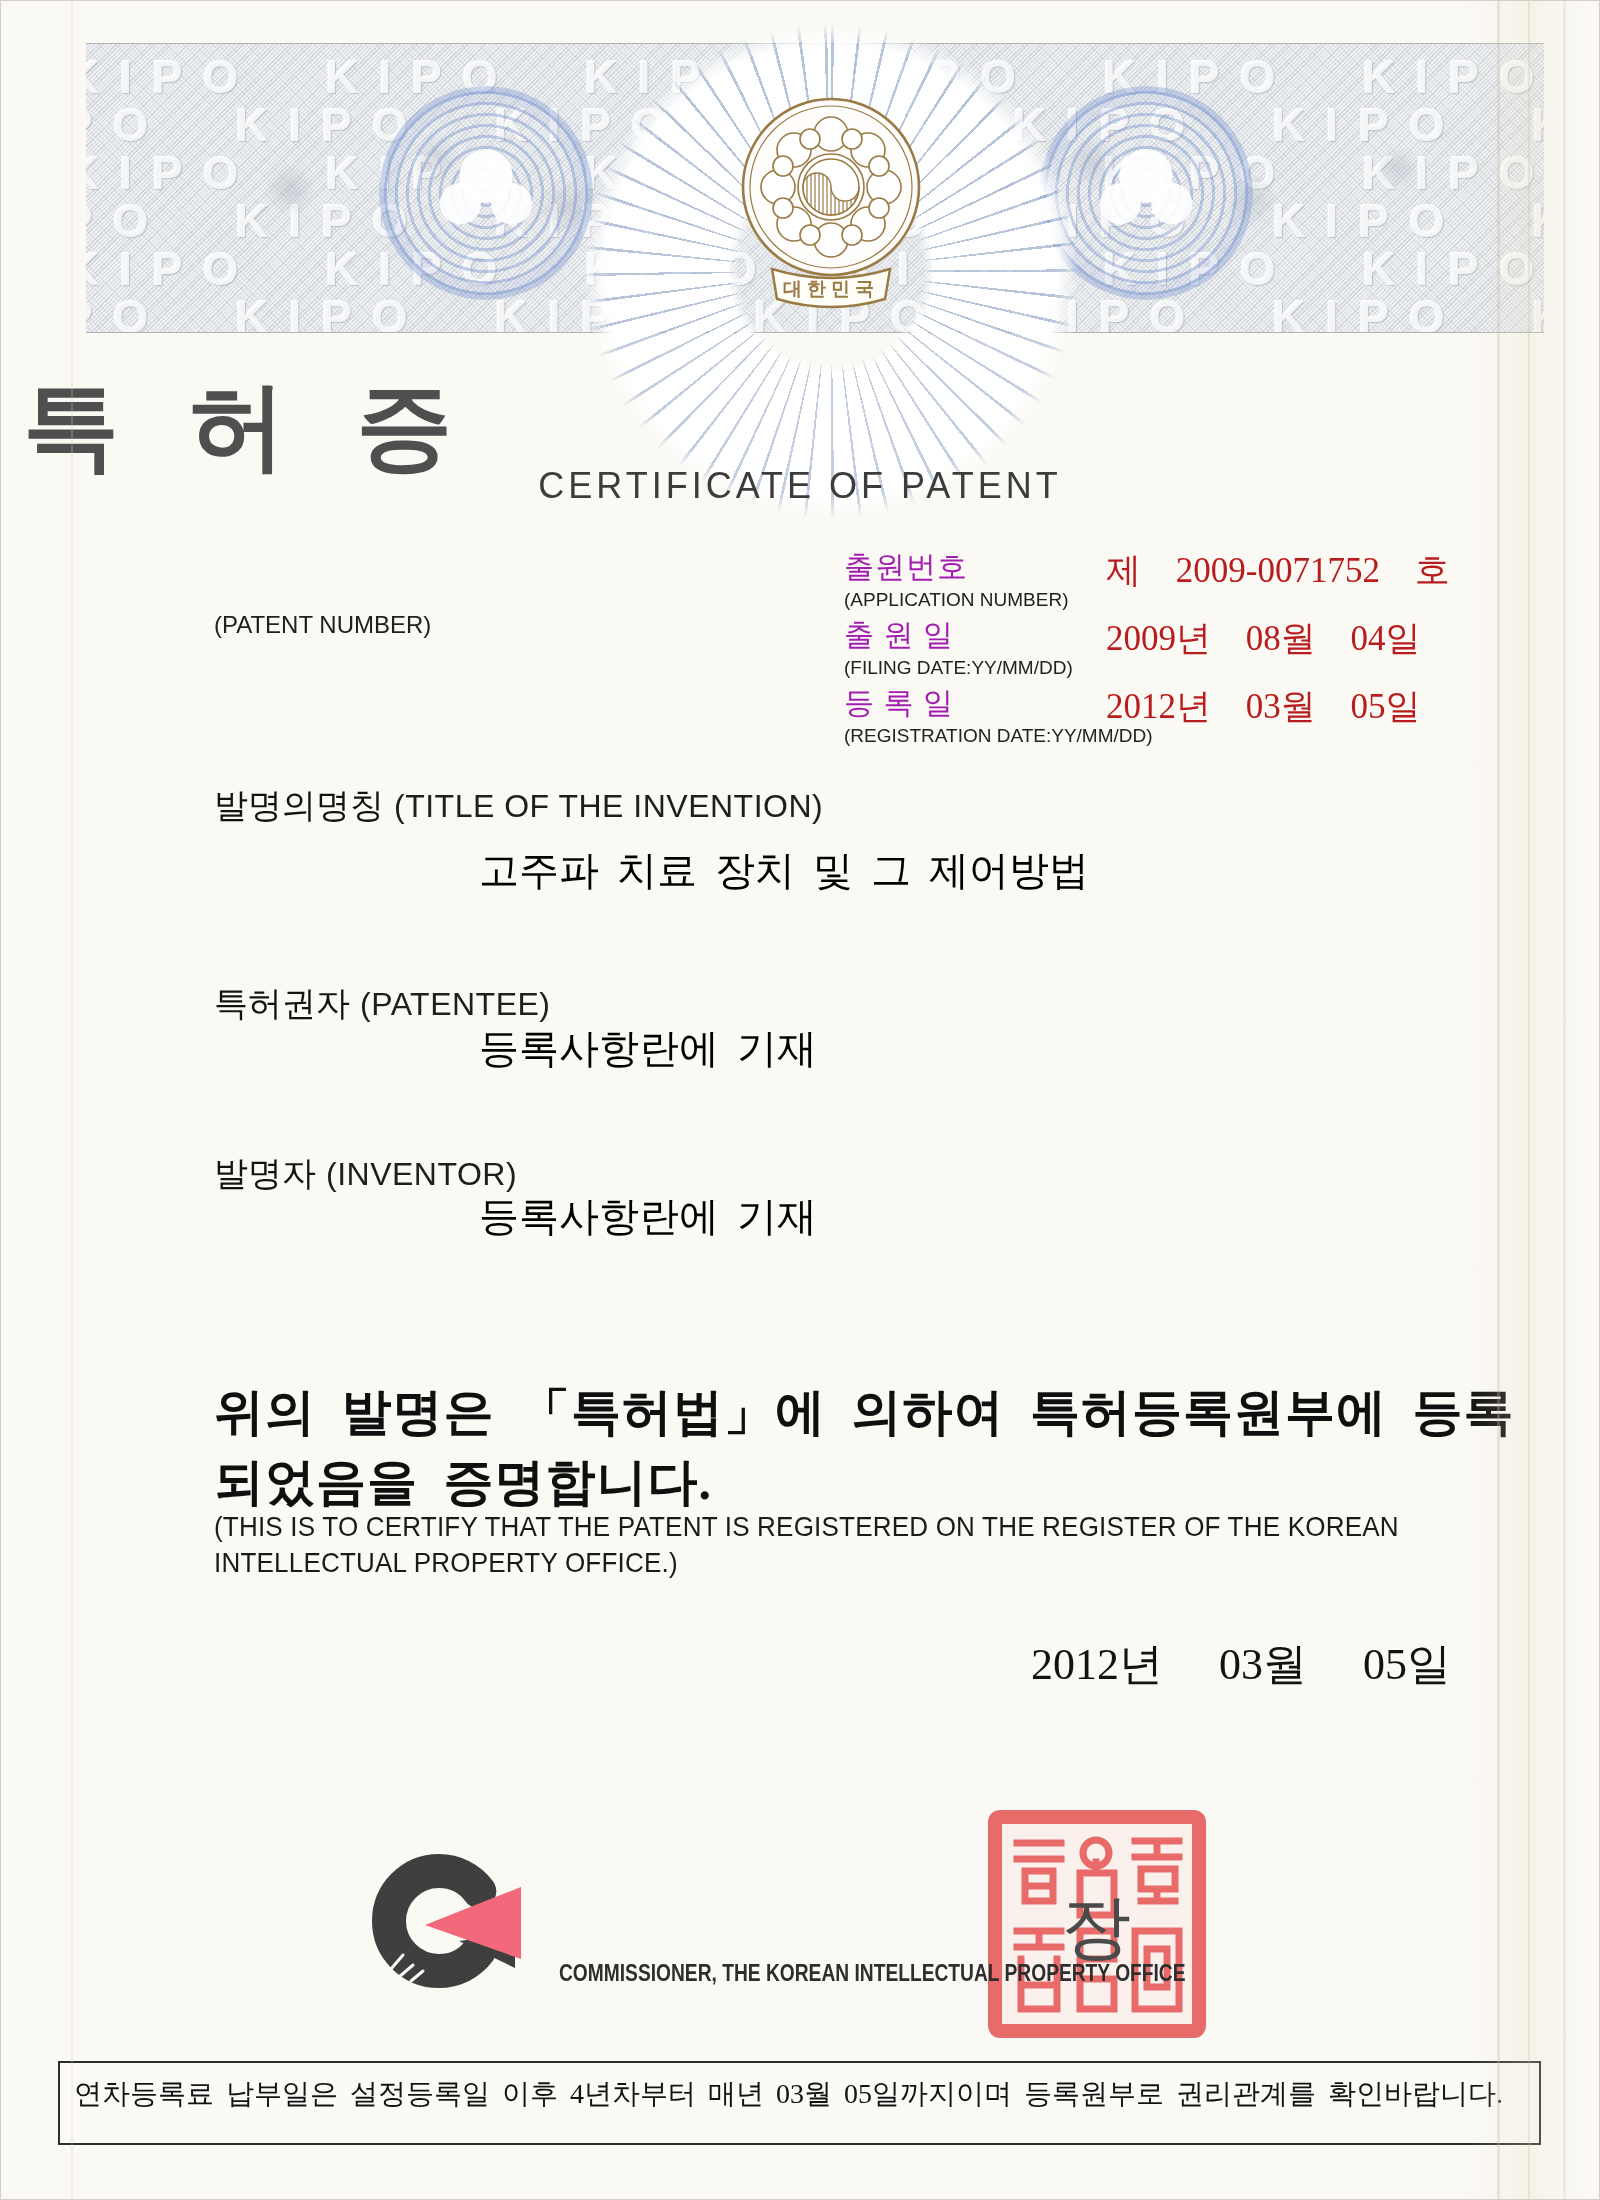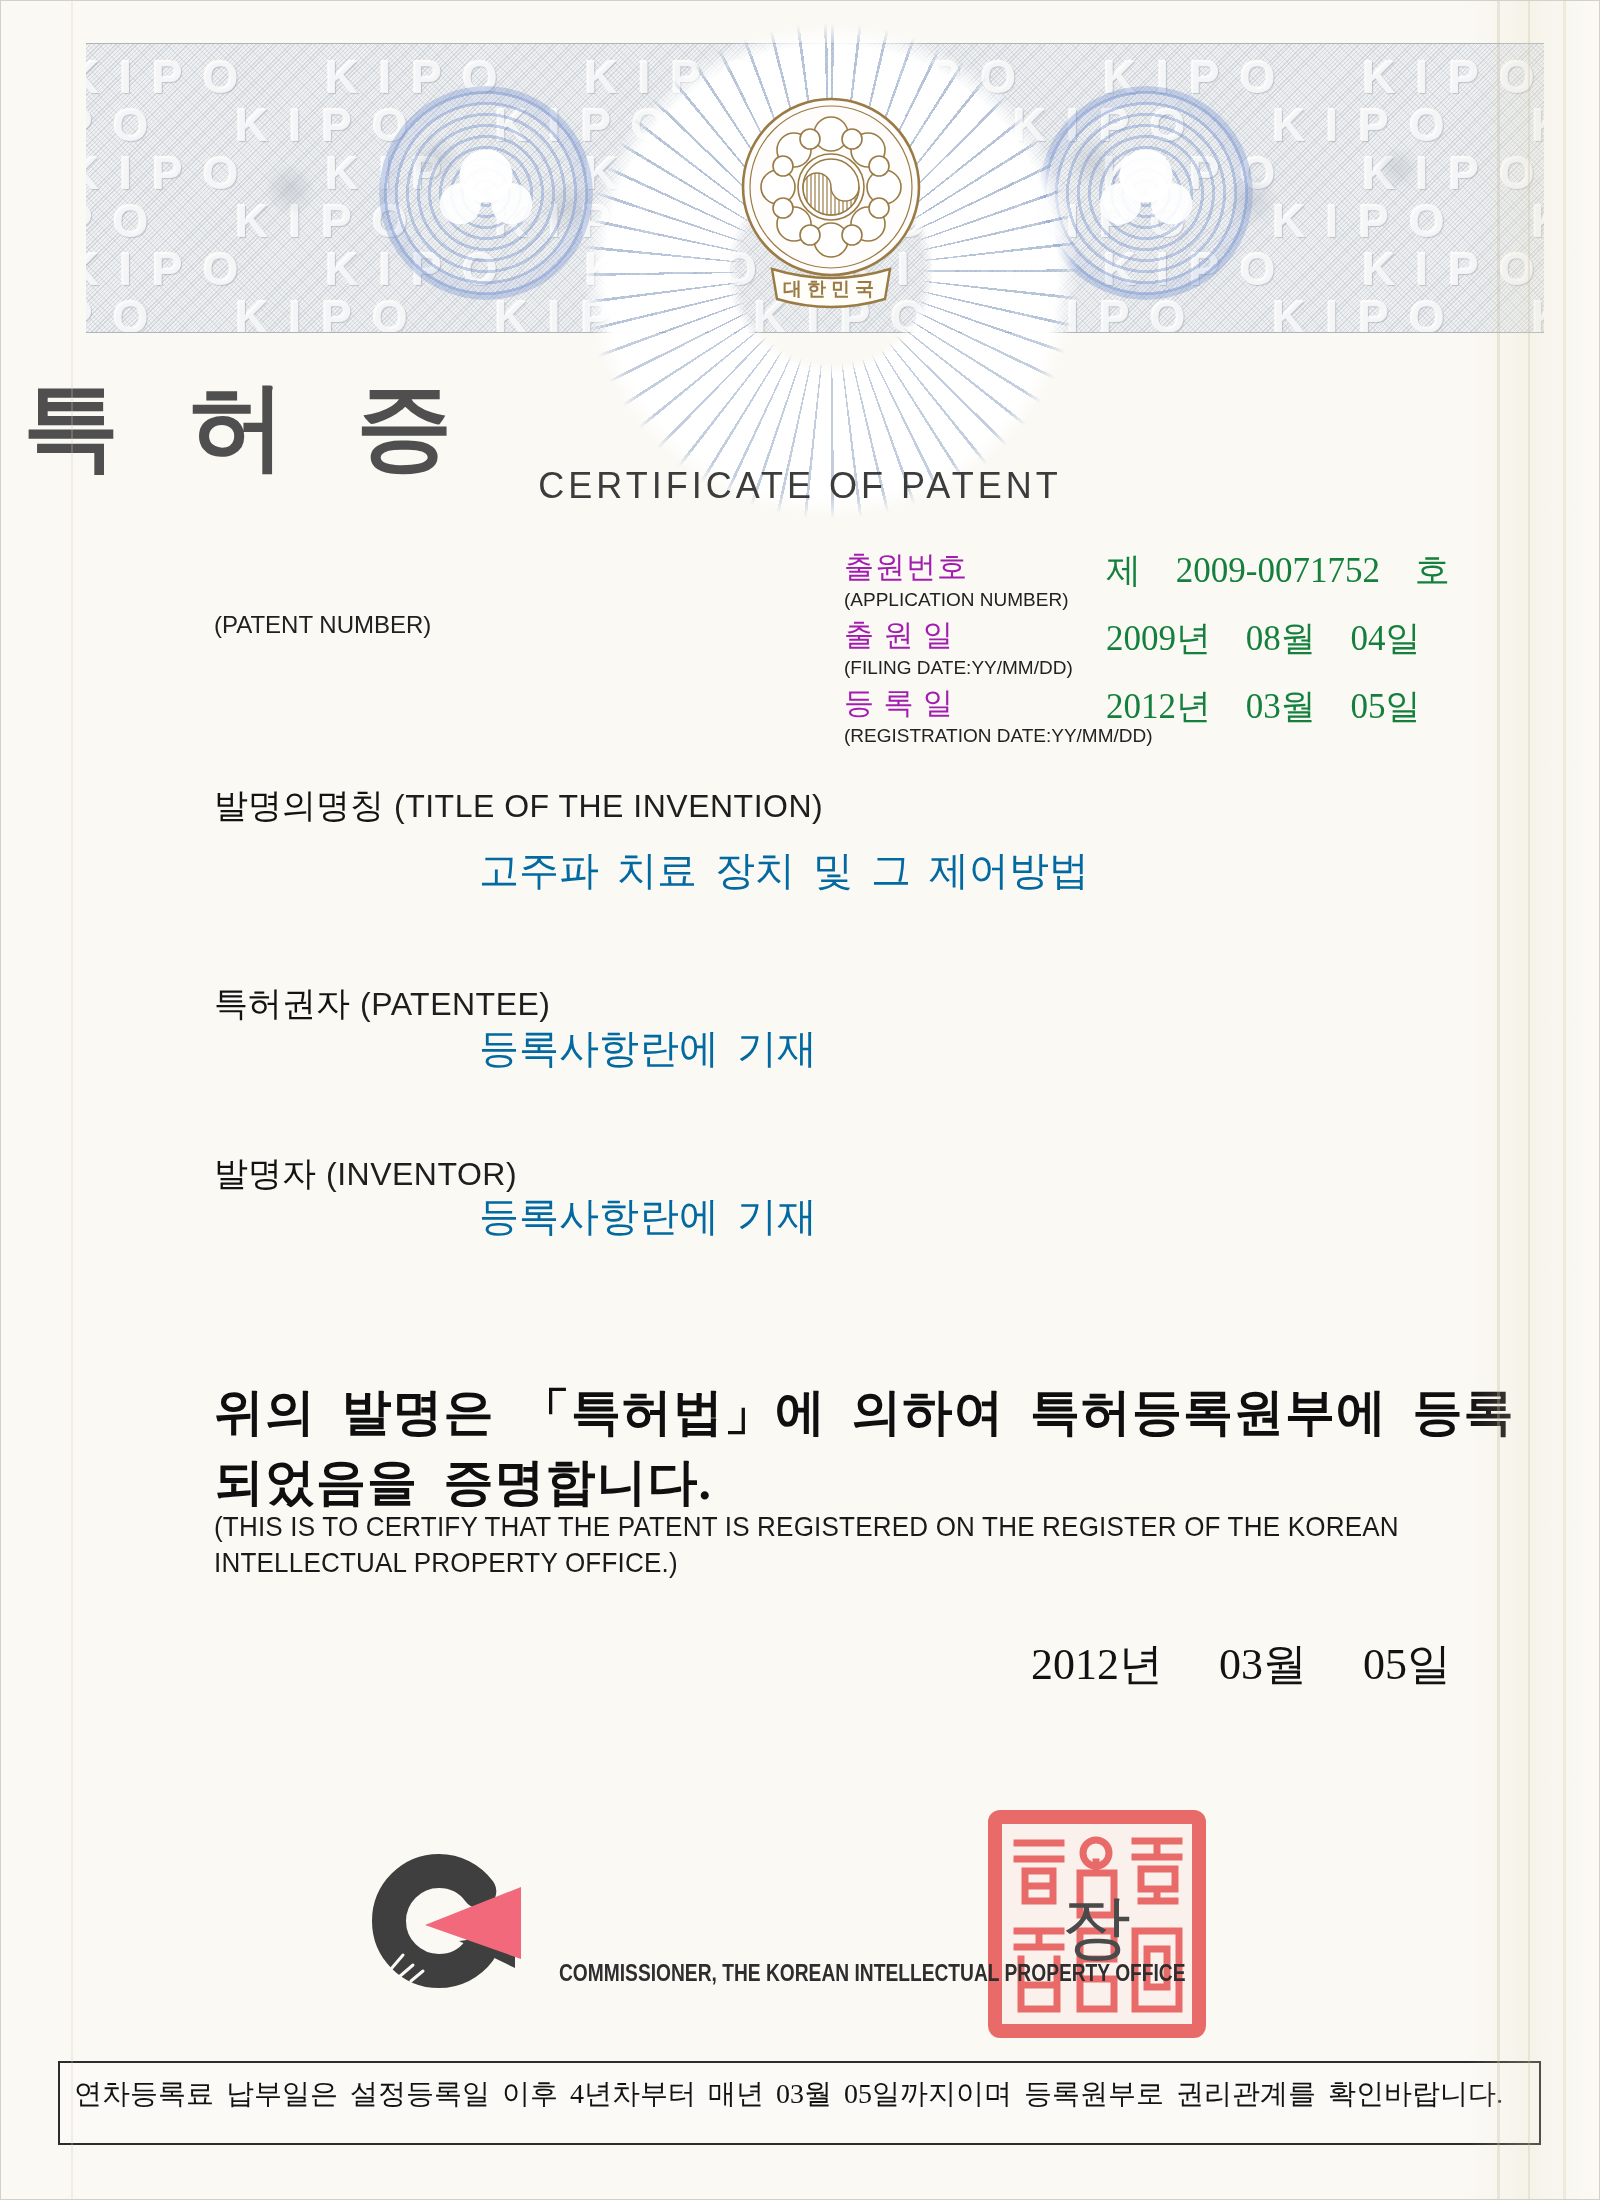--- a/index.html
+++ b/index.html
@@ -76,24 +76,24 @@
     font-family:"Liberation Sans","DejaVu Sans",sans-serif;
     font-size:36px;color:#3c3c3c;letter-spacing:4px;z-index:4;
   }
   .patno{position:absolute;left:213px;top:550px;font-size:46px;font-weight:500;color:#181818;white-space:nowrap;}
   .patno .k{letter-spacing:38px;}
   .patno .v{margin-left:46px;word-spacing:10px;}
   .patno-sub{position:absolute;left:213px;top:610px;font-family:"Liberation Sans","DejaVu Sans",sans-serif;font-size:24px;color:#202020;}
   .irow{position:absolute;left:843px;}
   .irow .lab{font-size:30px;font-weight:500;color:#a21caf;letter-spacing:1px;}
   .irow .sub{font-family:"Liberation Sans","DejaVu Sans",sans-serif;font-size:19px;color:#222;margin-top:1px;}
-  .irow .val{position:absolute;left:262px;top:0;font-size:35px;color:#15803d;white-space:nowrap;word-spacing:26px;}
+  .irow .val{position:absolute;left:262px;top:0;font-size:35px;color:#b91c1c;white-space:nowrap;word-spacing:26px;}
   .field-lab{position:absolute;font-size:34px;font-weight:500;color:#121212;white-space:nowrap;}
   .field-lab .sub{font-family:"Liberation Sans","DejaVu Sans",sans-serif;font-size:32px;font-weight:normal;color:#1e1e1e;margin-left:10px;letter-spacing:.5px;}
-  .field-val{position:absolute;font-size:40px;color:#0369a1;white-space:nowrap;word-spacing:8px;}
+  .field-val{position:absolute;font-size:40px;color:#000000;white-space:nowrap;word-spacing:8px;}
   .stmt{position:absolute;left:213px;font-size:50px;font-weight:600;color:#0f0f0f;letter-spacing:1px;word-spacing:12px;white-space:nowrap;}
   .stmt-eng{position:absolute;left:213px;font-family:"Liberation Sans","DejaVu Sans",sans-serif;font-size:28px;color:#1a1a1a;transform:scaleX(.93);transform-origin:left;white-space:nowrap;letter-spacing:.2px;}
   .issue-date{position:absolute;left:1030px;top:1634px;font-size:44px;color:#121212;white-space:nowrap;}
   .issue-date span + span{margin-left:56px;}
   
   .logo{position:absolute;left:368px;top:1836px;z-index:4;}
   .agency{
     position:absolute;left:556px;top:1874px;
     font-family:"Liberation Sans","DejaVu Sans",sans-serif;
     font-size:70px;font-weight:500;color:#4a4a4a;letter-spacing:46px;white-space:nowrap;z-index:4;

